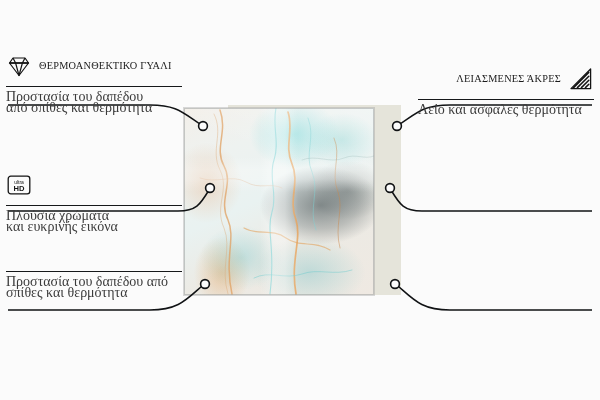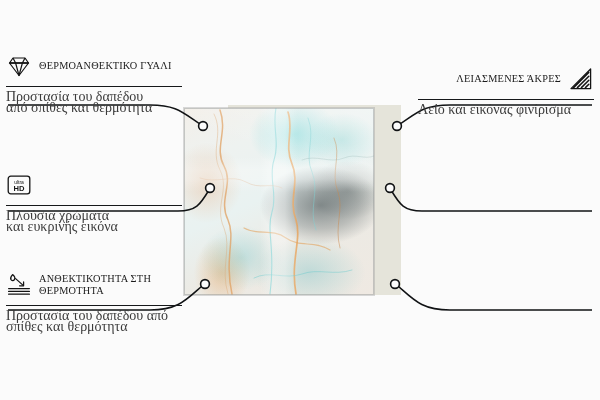--- a/index.html
+++ b/index.html
@@ -151,51 +151,38 @@
           <text x="13" y="12.1" text-anchor="middle" font-family="Liberation Sans, sans-serif" font-size="5" fill="#141414">ultra</text>
           <text x="13" y="19.4" text-anchor="middle" font-family="Liberation Sans, sans-serif" font-size="7.6" font-weight="bold" fill="#141414">HD</text>
         </svg>
       </span>
     </div>
     <div class="rule"></div>
     <div class="f-sub">Πλούσια χρώματα<br>και ευκρινής εικόνα</div>
   </div>
 
   <div class="feature left" style="top:268px;">
-    <div class="f-head">
-      <span class="icon">
-        <svg viewBox="0 0 26 26" width="26" height="26" fill="none" stroke="#141414" stroke-width="1.25" stroke-linecap="round" stroke-linejoin="round">
-          <path d="M6.6 2.6 C8.8 4.4 9.3 6.2 8.4 7.6 C7.6 8.9 5.6 8.9 4.9 7.5 C4.3 6.3 4.9 4.4 6.6 2.6 Z"></path>
-          <path d="M9.6 6.6 L17.2 13.4"></path>
-          <path d="M13.6 13.8 L17.6 13.8 L17.6 9.9"></path>
-          <path d="M2.6 16.6 H23.4"></path>
-          <path d="M2.6 19.4 H23.4"></path>
-          <path d="M2.6 22.2 H23.4"></path>
-        </svg>
-      </span>
-      <span class="f-title">ΑΝΘΕΚΤΙΚΟΤΗΤΑ ΣΤΗ ΘΕΡΜΟΤΗΤΑ</span>
-    </div>
     <div class="rule"></div>
     <div class="f-sub">Προστασία του δαπέδου από<br>σπίθες και θερμότητα</div>
   </div>
 
   <div class="feature right" style="top:62px;">
     <div class="f-head">
       <span class="icon">
         <svg viewBox="0 0 26 26" width="26" height="26">
           <path d="M3 22.6 L22.6 3 L22.6 22.6 Z" fill="none" stroke="#141414" stroke-width="1.3" stroke-linejoin="round"></path>
           <g stroke="#141414" stroke-width="1.5" stroke-linecap="round">
             <path d="M9.4 21.6 L20.8 10.2"></path>
             <path d="M13.4 21.6 L20.8 14.2"></path>
             <path d="M17.4 21.6 L20.8 18.2"></path>
             <path d="M5.6 21.6 L20.8 6.4"></path>
           </g>
         </svg>
       </span>
       <span class="f-title">ΛΕΙΑΣΜΕΝΕΣ ΆΚΡΕΣ</span>
     </div>
     <div class="rule"></div>
-    <div class="f-sub">Λείο και εικόνας φινίρισμα</div>
+    <div class="f-sub">Λείο και ασφαλές θερμότητα</div>
   </div>
 
 
 
 </div>
 
 </body></html>

